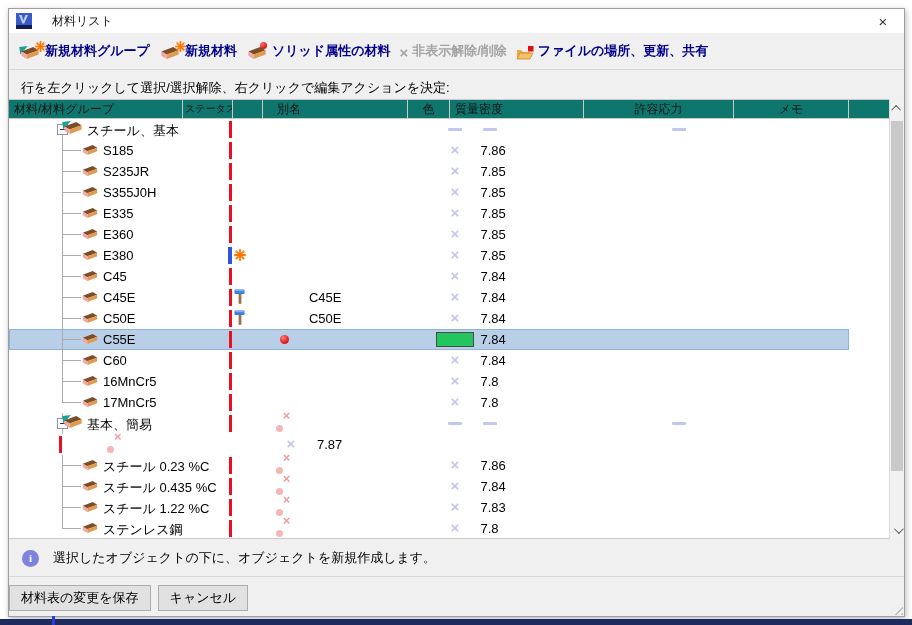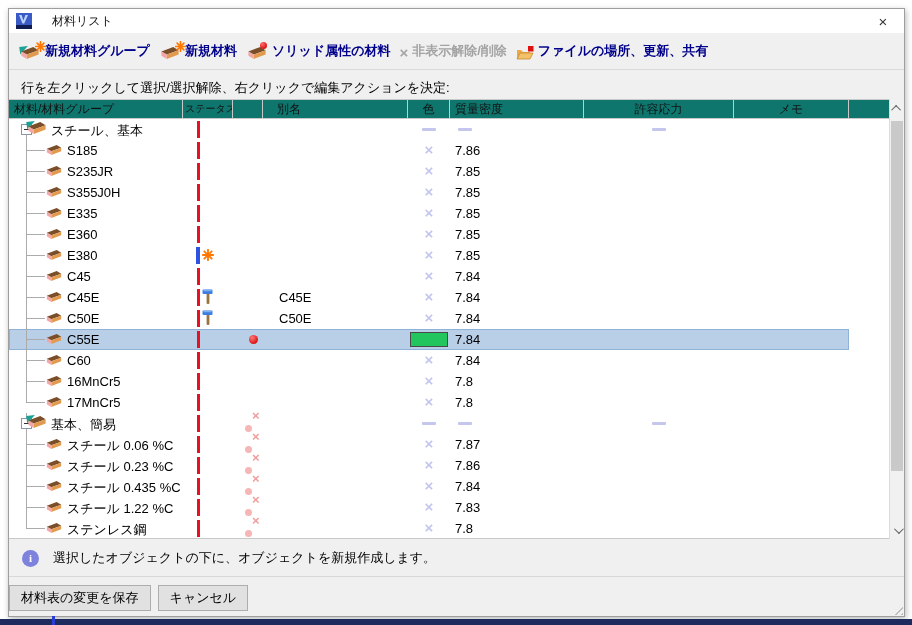--- a/index.html
+++ b/index.html
@@ -30,21 +30,21 @@
   .hc.tree{width:174px;padding-left:5px;}
   .hc.status{width:50px;padding-left:2px;font-size:10px;}
   .hc.mini{width:30px;}
   .hc.alias{width:145px;padding-left:14px;}
   .hc.color{width:42px;justify-content:center;}
   .hc.density{width:134px;padding-left:5px;}
   .hc.stress{width:150px;justify-content:center;}
   .hc.memo{width:115px;justify-content:center;}
   .hc.filler{width:40px;border-right:none;}
   .tbody{position:relative;}
-  .trow{display:flex;height:21px;position:relative;}
+  .trow{display:flex;height:21px;position:relative;padding-left:36px;}
   .trow.selected::before{content:"";position:absolute;left:0;top:0;width:840px;height:21px;
         background:#b9cfe8;border:1px solid #8fb2d8;box-sizing:border-box;}
   .c{position:relative;box-sizing:border-box;z-index:1;}
   .c.tree{width:174px;}.c.status{width:50px;}.c.mini{width:30px;}.c.alias{width:145px;}
   .c.color{width:42px;}.c.density{width:134px;}.c.stress{width:150px;}.c.memo{width:115px;}.c.filler{width:40px;}
   
   .vline{position:absolute;left:17px;top:0;bottom:0;width:1px;background:#ababab;}
   .vline.last{bottom:auto;height:11px;}
   .vline.gtop{bottom:auto;height:5px;}
   .vline.gbot{top:16px;}
@@ -606,30 +606,20 @@
           <div class="c density">
             <div class="dash left"></div>
           </div>
           <div class="c stress">
             <div class="dash center"></div>
           </div>
           <div class="c memo"></div>
           <div class="c filler"></div>
         </div>
         <div class="trow">
-          <div class="c tree">
-            <div class="vline"></div>
-            <div class="hline"></div>
-            <span class="mat-icon"><svg width="18" height="12" viewBox="0 0 20 13">
-                <polygon points="2,5 13,1 18,4 7,8" fill="#7a4e28"></polygon>
-                <polygon points="7,8 18,4 18,8 7,12" fill="#e29a4f"></polygon>
-                <polygon points="2,5 7,8 7,12 2,9" fill="#f2a6a6"></polygon>
-              </svg></span>
-            <span class="lbl item">スチール 0.06 %C</span>
-          </div>
           <div class="c status">
             <div class="sline"></div>
           </div>
           <div class="c mini">
             <span class="pinkx">×</span>
             <div class="pinkdot"></div>
           </div>
           <div class="c alias"></div>
           <div class="c color">
             <span class="xmark">×</span>

